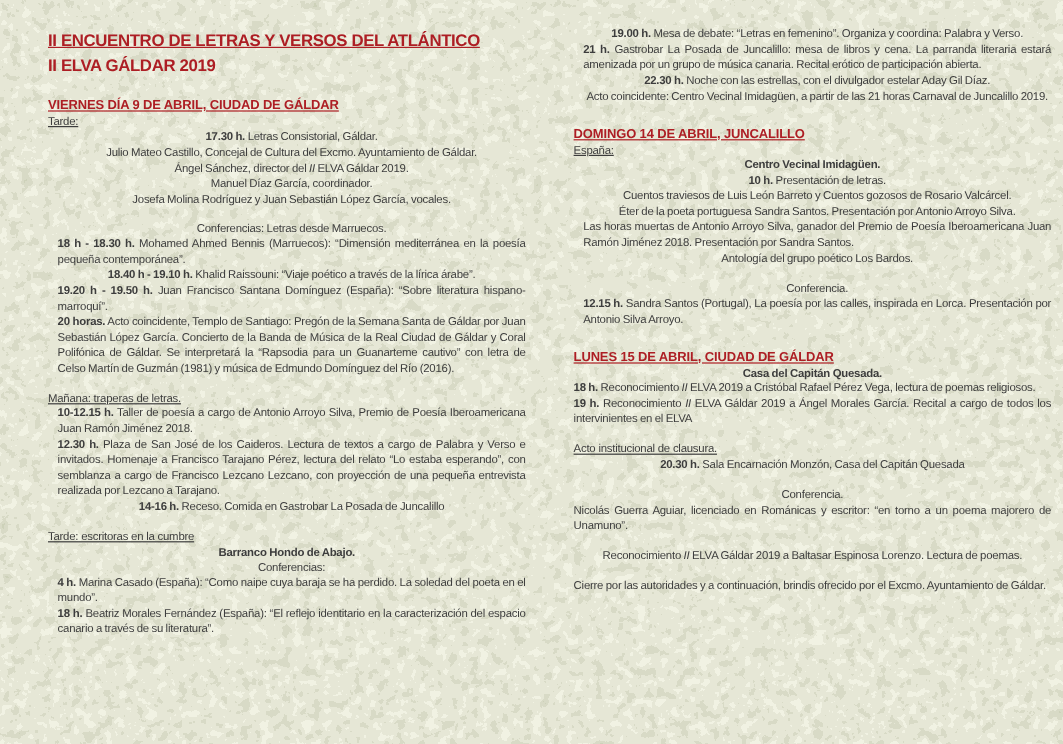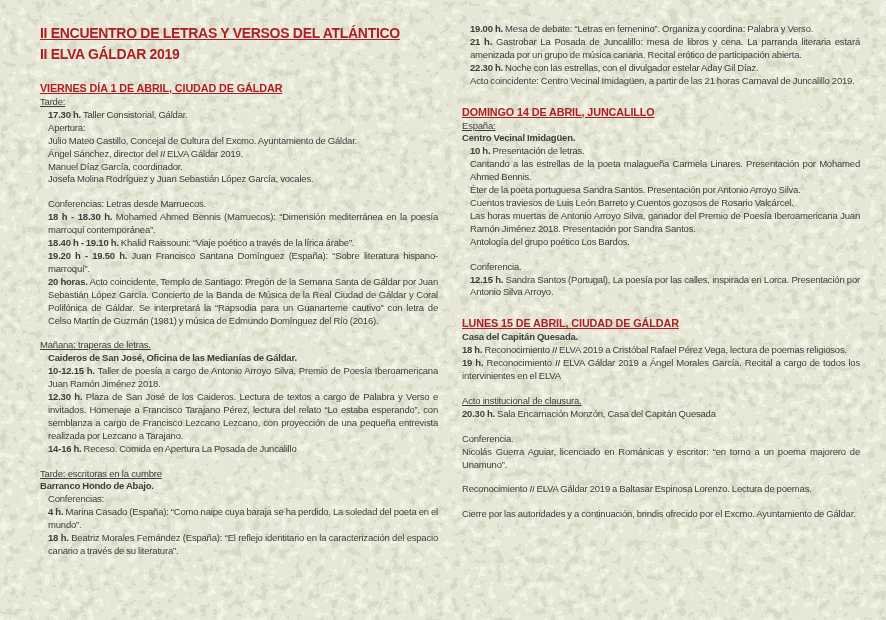--- a/index.html
+++ b/index.html
@@ -6,32 +6,32 @@
   body{width:886px;height:620px;overflow:hidden;background:#e9ebdb;}
   .page{
     position:relative;width:886px;height:620px;overflow:hidden;
     font-family:"Liberation Sans","DejaVu Sans",sans-serif;
     color:var(--text,#3d3d3d);
   }
   .texture{position:absolute;left:0;top:0;width:886px;height:620px;display:block;}
   .content{
     position:absolute;left:0;top:0;width:886px;height:620px;
     box-sizing:border-box;padding:23px 26px 0 40px;
-    display:flex;gap:24px;
+    display:flex;gap:40px;
   }
   .col{width:398px;flex:0 0 398px;}
   .doc-title{
     margin:0;font-size:14px;line-height:21px;font-weight:bold;
     color:var(--accent,#ad1e24);letter-spacing:-0.3px;white-space:nowrap;
   }
   .doc-title.u{text-decoration:underline;}
   .title-wrap{margin-bottom:16px;}
   .blocks p{margin:0;}
   .para{
-    font-size:9.5px;line-height:12.9px;letter-spacing:-0.2px;word-spacing:-0.3px;
+    font-size:9.5px;line-height:12.9px;letter-spacing:-0.2px;word-spacing:-0.3px;text-align:center;
   }
   .ind{padding-left:8px;}
   .just{text-align:justify;}
   .b{font-weight:bold;}
   .i{font-style:italic;}
   .heading{
     color:var(--accent,#ad1e24);font-weight:bold;
     font-size:10.8px;line-height:15px;letter-spacing:-0.1px;
     text-decoration:underline;
   }
@@ -63,63 +63,60 @@
   </svg>
 
   <div class="content">
 
     <div class="col">
       <div class="title-wrap">
         <h1 class="doc-title u">II ENCUENTRO DE LETRAS Y VERSOS DEL ATLÁNTICO</h1>
         <h1 class="doc-title">II ELVA GÁLDAR 2019</h1>
       </div>
       <div class="blocks" id="col-left">
-          <p class="heading"><span>VIERNES DÍA 1 DE ABRIL, CIUDAD DE GÁLDAR</span></p>
+          <p class="heading"><span>VIERNES DÍA 9 DE ABRIL, CIUDAD DE GÁLDAR</span></p>
           <p class="label"><span>Tarde:</span></p>
-          <p class="para ind"><span class="b">17.30 h.</span><span> Taller Consistorial, Gáldar.</span></p>
-          <p class="para ind"><span>Apertura:</span></p>
+          <p class="para ind"><span class="b">17.30 h.</span><span> Letras Consistorial, Gáldar.</span></p>
           <p class="para ind"><span>Julio Mateo Castillo, Concejal de Cultura del Excmo. Ayuntamiento de Gáldar.</span></p>
           <p class="para ind"><span>Ángel Sánchez, director del </span><span class="i">II</span><span> ELVA Gáldar 2019.</span></p>
           <p class="para ind"><span>Manuel Díaz García, coordinador.</span></p>
           <p class="para ind"><span>Josefa Molina Rodríguez y Juan Sebastián López García, vocales.</span></p>
           <div class="gap"></div>
           <p class="para ind"><span>Conferencias: Letras desde Marruecos.</span></p>
-          <p class="para ind just"><span class="b">18 h - 18.30 h.</span><span> Mohamed Ahmed Bennis (Marruecos): “Dimensión mediterránea en la poesía marroquí contemporánea”.</span></p>
+          <p class="para ind just"><span class="b">18 h - 18.30 h.</span><span> Mohamed Ahmed Bennis (Marruecos): “Dimensión mediterránea en la poesía pequeña contemporánea”.</span></p>
           <p class="para ind"><span class="b">18.40 h - 19.10 h.</span><span> Khalid Raissouni: “Viaje poético a través de la lírica árabe”.</span></p>
           <p class="para ind just"><span class="b">19.20 h - 19.50 h.</span><span> Juan Francisco Santana Domínguez (España): “Sobre literatura hispano-marroquí”.</span></p>
           <p class="para ind just"><span class="b">20 horas.</span><span> Acto coincidente, Templo de Santiago: Pregón de la Semana Santa de Gáldar por Juan Sebastián López García. Concierto de la Banda de Música de la Real Ciudad de Gáldar y Coral Polifónica de Gáldar. Se interpretará la “Rapsodia para un Guanarteme cautivo” con letra de Celso Martín de Guzmán (1981) y música de Edmundo Domínguez del Río (2016).</span></p>
           <div class="gap"></div>
           <p class="label"><span>Mañana: traperas de letras.</span></p>
-          <p class="para ind"><span class="b">Caideros de San José, Oficina de las Medianías de Gáldar.</span></p>
           <p class="para ind just"><span class="b">10-12.15 h.</span><span> Taller de poesía a cargo de Antonio Arroyo Silva, Premio de Poesía Iberoamericana Juan Ramón Jiménez 2018.</span></p>
           <p class="para ind just"><span class="b">12.30 h.</span><span> Plaza de San José de los Caideros. Lectura de textos a cargo de Palabra y Verso e invitados. Homenaje a Francisco Tarajano Pérez, lectura del relato “Lo estaba esperando”, con semblanza a cargo de Francisco Lezcano Lezcano, con proyección de una pequeña entrevista realizada por Lezcano a Tarajano.</span></p>
-          <p class="para ind"><span class="b">14-16 h.</span><span> Receso. Comida en Apertura La Posada de Juncalillo</span></p>
+          <p class="para ind"><span class="b">14-16 h.</span><span> Receso. Comida en Gastrobar La Posada de Juncalillo</span></p>
           <div class="gap"></div>
           <p class="label"><span>Tarde: escritoras en la cumbre</span></p>
           <p class="para"><span class="b">Barranco Hondo de Abajo.</span></p>
           <p class="para ind"><span>Conferencias:</span></p>
           <p class="para ind just"><span class="b">4 h.</span><span> Marina Casado (España): “Como naipe cuya baraja se ha perdido. La soledad del poeta en el mundo”.</span></p>
           <p class="para ind just"><span class="b">18 h.</span><span> Beatriz Morales Fernández (España): “El reflejo identitario en la caracterización del espacio canario a través de su literatura”.</span></p>
         </div>
     </div>
 
     <div class="col">
       <div class="blocks" id="col-right">
           <p class="para ind"><span class="b">19.00 h.</span><span> Mesa de debate: “Letras en femenino”. Organiza y coordina: Palabra y Verso.</span></p>
           <p class="para ind just"><span class="b">21 h.</span><span> Gastrobar La Posada de Juncalillo: mesa de libros y cena. La parranda literaria estará amenizada por un grupo de música canaria. Recital erótico de participación abierta.</span></p>
           <p class="para ind"><span class="b">22.30 h.</span><span> Noche con las estrellas, con el divulgador estelar Aday Gil Díaz.</span></p>
           <p class="para ind"><span>Acto coincidente: Centro Vecinal Imidagüen, a partir de las 21 horas Carnaval de Juncalillo 2019.</span></p>
           <div class="gap" style="height: 17px;"></div>
           <p class="heading"><span>DOMINGO 14 DE ABRIL, JUNCALILLO</span></p>
           <p class="label"><span>España:</span></p>
           <p class="para"><span class="b">Centro Vecinal Imidagüen.</span></p>
           <p class="para ind"><span class="b">10 h.</span><span> Presentación de letras.</span></p>
-          <p class="para ind just"><span>Cantando a las estrellas de la poeta malagueña Carmela Linares. Presentación por Mohamed Ahmed Bennis.</span></p>
+          <p class="para ind"><span>Cuentos traviesos de Luis León Barreto y Cuentos gozosos de Rosario Valcárcel.</span></p>
           <p class="para ind"><span>Éter de la poeta portuguesa Sandra Santos. Presentación por Antonio Arroyo Silva.</span></p>
-          <p class="para ind"><span>Cuentos traviesos de Luis León Barreto y Cuentos gozosos de Rosario Valcárcel.</span></p>
           <p class="para ind just"><span>Las horas muertas de Antonio Arroyo Silva, ganador del Premio de Poesía Iberoamericana Juan Ramón Jiménez 2018. Presentación por Sandra Santos.</span></p>
           <p class="para ind"><span>Antología del grupo poético Los Bardos.</span></p>
           <div class="gap"></div>
           <p class="para ind"><span>Conferencia.</span></p>
           <p class="para ind just"><span class="b">12.15 h.</span><span> Sandra Santos (Portugal), La poesía por las calles, inspirada en Lorca. Presentación por Antonio Silva Arroyo.</span></p>
           <div class="gap" style="height: 17px;"></div>
           <p class="heading"><span>LUNES 15 DE ABRIL, CIUDAD DE GÁLDAR</span></p>
           <p class="para"><span class="b">Casa del Capitán Quesada.</span></p>
           <p class="para just"><span class="b">18 h.</span><span> Reconocimiento </span><span class="i">II</span><span> ELVA 2019 a Cristóbal Rafael Pérez Vega, lectura de poemas religiosos.</span></p>
           <p class="para just"><span class="b">19 h.</span><span> Reconocimiento </span><span class="i">II</span><span> ELVA Gáldar 2019 a Ángel Morales García. Recital a cargo de todos los intervinientes en el ELVA</span></p>

